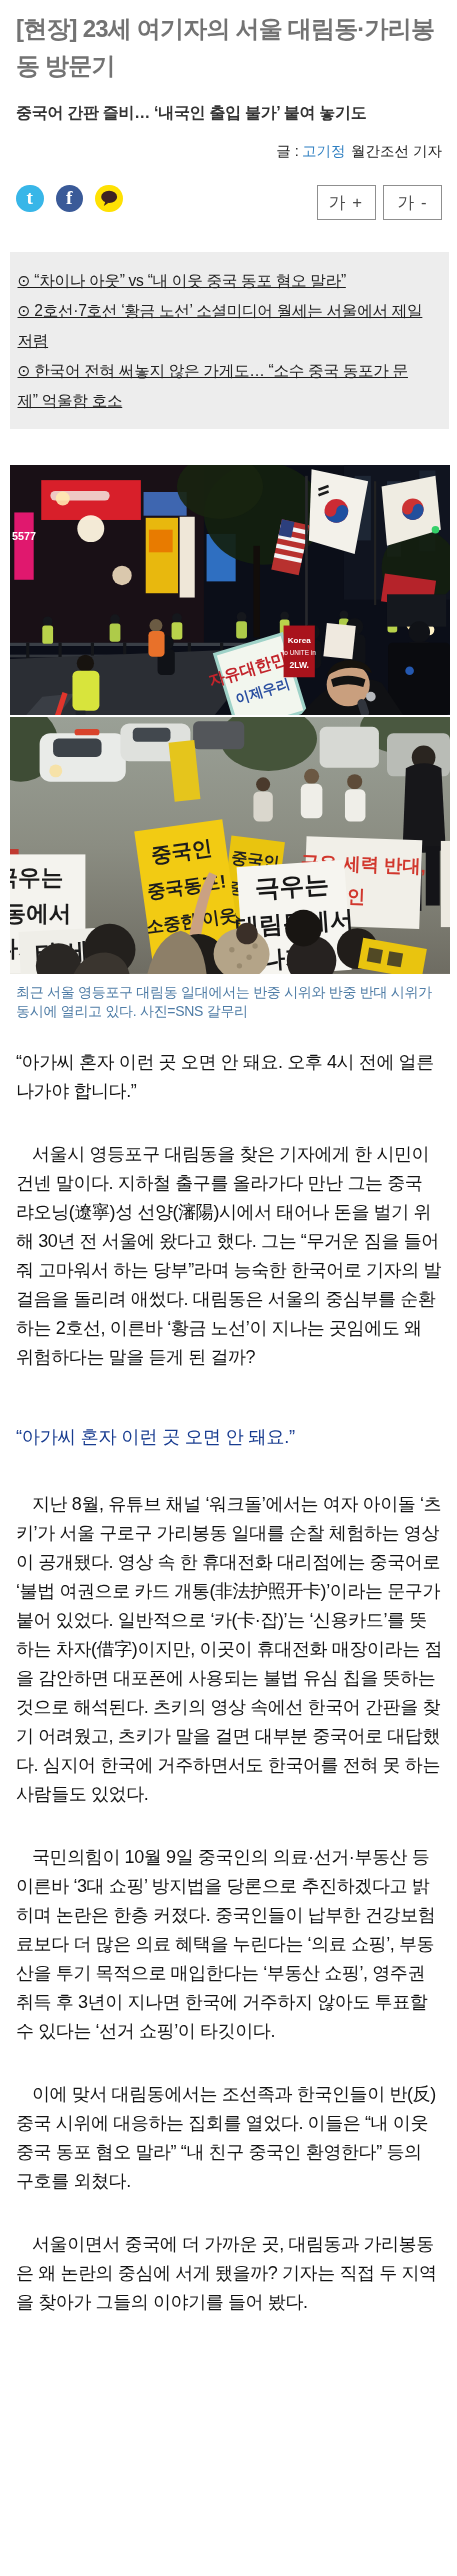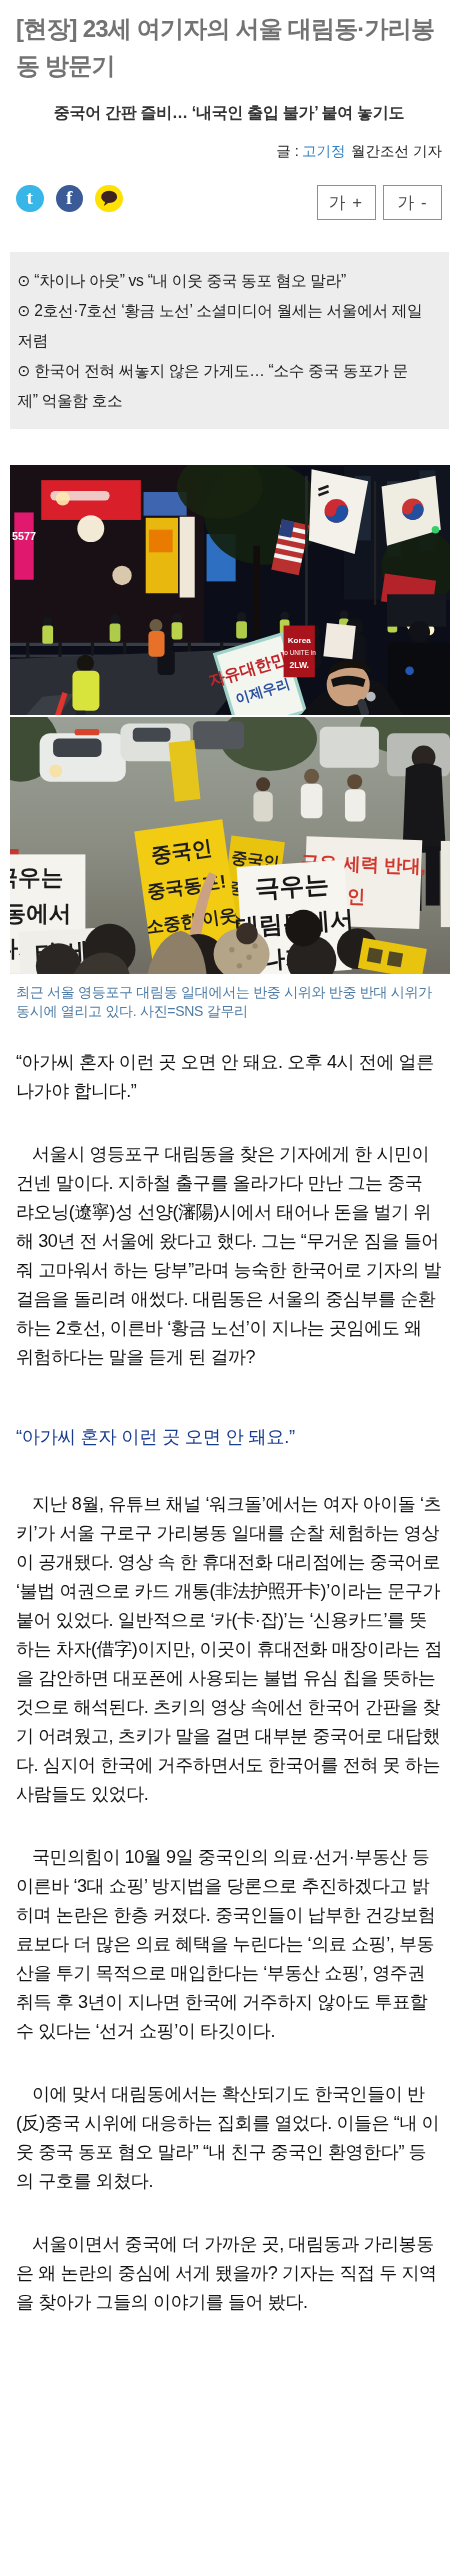--- a/index.html
+++ b/index.html
@@ -1,35 +1,35 @@
 <!DOCTYPE html>
 <html lang="ko" style="font-size:8.6px"><head>
 <meta charset="utf-8">
 <style>
   html,body{margin:0;padding:0;background:#ffffff;}
   body{width:458px;font-family:"Liberation Sans","DejaVu Sans",sans-serif;color:#1c1c1c;}
   .content{padding:9.7px 16px 20.5px 16px;}
   
   .title{margin:0;font-size:24px;line-height:37px;font-weight:bold;color:#737373;letter-spacing:-0.8px;}
-  .subtitle{margin:18.3px 0 0 0;font-size:16px;line-height:22.6px;font-weight:600;color:#333;letter-spacing:-0.3px;text-align:center;}
+  .subtitle{margin:18.3px 0 0 0;font-size:16px;line-height:22.6px;font-weight:600;color:#333;letter-spacing:-0.3px;}
   .byline{margin:17px 0 0 0;font-size:14.5px;color:#222;text-align:right;}
   .byline .author{color:#2e7fc1;text-decoration:none;margin:0 5.4px 0 3.2px;cursor:pointer;}
   .byline .affil{color:#222;}
   
   .share-row{margin-top:24px;display:flex;justify-content:space-between;align-items:flex-start;}
   .sns{display:flex;gap:12px;align-items:center;}
   .sns-btn{width:27.5px;height:27.5px;border-radius:50%;display:flex;align-items:center;justify-content:center;cursor:pointer;}
   .sns-tw{background:#38b6e8;}
   .sns-fb{background:#3a5a98;}
   .sns-kk{background:#ffe103;}
   .sns-tw .glyph,.sns-fb .glyph{color:#fff;font-size:19.4px;font-weight:bold;font-family:"Liberation Serif","DejaVu Serif",serif;line-height:1;margin-top:-1.6px;}
   .font-controls{display:flex;gap:7.5px;}
   .fbtn{width:57px;height:33px;background:#fff;border:1.1px solid #8f8f8f;display:flex;align-items:center;justify-content:center;font-size:16.7px;color:#4a4a4a;cursor:pointer;letter-spacing:1.1px;}
   
-  .summary{margin:32px -6.5px 0 -6.5px;background:#ededed;padding:14px 24px 13px 8px;}
+  .summary{margin:32px -6.5px 0 -6.5px;background:#ededed;padding:14px 24px 13px 8px;text-decoration:underline;}
   .summary p{margin:0;font-size:15.6px;line-height:30px;color:#222;letter-spacing:-0.3px;}
   
   .photo{display:block;margin:0 -6.5px;}
   .photo-1{margin-top:36px;}
   .photo-2{margin-top:2.7px;}
   .photo svg{display:block;}
   .caption{margin:8.6px 0 0 0;font-size:14px;line-height:19.4px;color:#4e7ca6;letter-spacing:-0.3px;}
   
   .article{margin-top:26px;}
   .article p{margin:34px 0 0 0;font-size:18px;line-height:29px;color:#141414;letter-spacing:-0.4px;}
@@ -358,18 +358,18 @@
   </div>
 
   <div class="caption">최근 서울 영등포구 대림동 일대에서는 반중 시위와 반중 반대 시위가 동시에 열리고 있다. 사진=SNS 갈무리</div>
 
   <div class="article">
     <p class="first">“아가씨 혼자 이런 곳 오면 안 돼요. 오후 4시 전에 얼른 나가야 합니다.”</p>
     <p class="indent">서울시 영등포구 대림동을 찾은 기자에게 한 시민이 건넨 말이다. 지하철 출구를 올라가다 만난 그는 중국 랴오닝(遼寧)성 선양(瀋陽)시에서 태어나 돈을 벌기 위해 30년 전 서울에 왔다고 했다. 그는 “무거운 짐을 들어 줘 고마워서 하는 당부”라며 능숙한 한국어로 기자의 발걸음을 돌리려 애썼다. 대림동은 서울의 중심부를 순환하는 2호선, 이른바 ‘황금 노선’이 지나는 곳임에도 왜 위험하다는 말을 듣게 된 걸까?</p>
     <h2 class="subheading">“아가씨 혼자 이런 곳 오면 안 돼요.”</h2>
     <p class="first indent">지난 8월, 유튜브 채널 ‘워크돌’에서는 여자 아이돌 ‘츠키’가 서울 구로구 가리봉동 일대를 순찰 체험하는 영상이 공개됐다. 영상 속 한 휴대전화 대리점에는 중국어로 ‘불법 여권으로 카드 개통(非法护照开卡)’이라는 문구가 붙어 있었다. 일반적으로 ‘카(卡·잡)’는 ‘신용카드’를 뜻하는 차자(借字)이지만, 이곳이 휴대전화 매장이라는 점을 감안하면 대포폰에 사용되는 불법 유심 칩을 뜻하는 것으로 해석된다. 츠키의 영상 속에선 한국어 간판을 찾기 어려웠고, 츠키가 말을 걸면 대부분 중국어로 대답했다. 심지어 한국에 거주하면서도 한국어를 전혀 못 하는 사람들도 있었다.</p>
     <p class="indent">국민의힘이 10월 9일 중국인의 의료·선거·부동산 등 이른바 ‘3대 쇼핑’ 방지법을 당론으로 추진하겠다고 밝히며 논란은 한층 커졌다. 중국인들이 납부한 건강보험료보다 더 많은 의료 혜택을 누린다는 ‘의료 쇼핑’, 부동산을 투기 목적으로 매입한다는 ‘부동산 쇼핑’, 영주권 취득 후 3년이 지나면 한국에 거주하지 않아도 투표할 수 있다는 ‘선거 쇼핑’이 타깃이다.</p>
-    <p class="indent">이에 맞서 대림동에서는 확산되기도 한국인들이 반(反)중국 시위에 대응하는 집회를 열었다. 이들은 “내 이웃 중국 동포 혐오 말라” “내 친구 중국인 환영한다” 등의 구호를 외쳤다.</p>
+    <p class="indent">이에 맞서 대림동에서는 조선족과 한국인들이 반(反)중국 시위에 대응하는 집회를 열었다. 이들은 “내 이웃 중국 동포 혐오 말라” “내 친구 중국인 환영한다” 등의 구호를 외쳤다.</p>
     <p class="indent">서울이면서 중국에 더 가까운 곳, 대림동과 가리봉동은 왜 논란의 중심에 서게 됐을까? 기자는 직접 두 지역을 찾아가 그들의 이야기를 들어 봤다.</p>
   </div>
 
 </div>
 
 
 </body></html>

